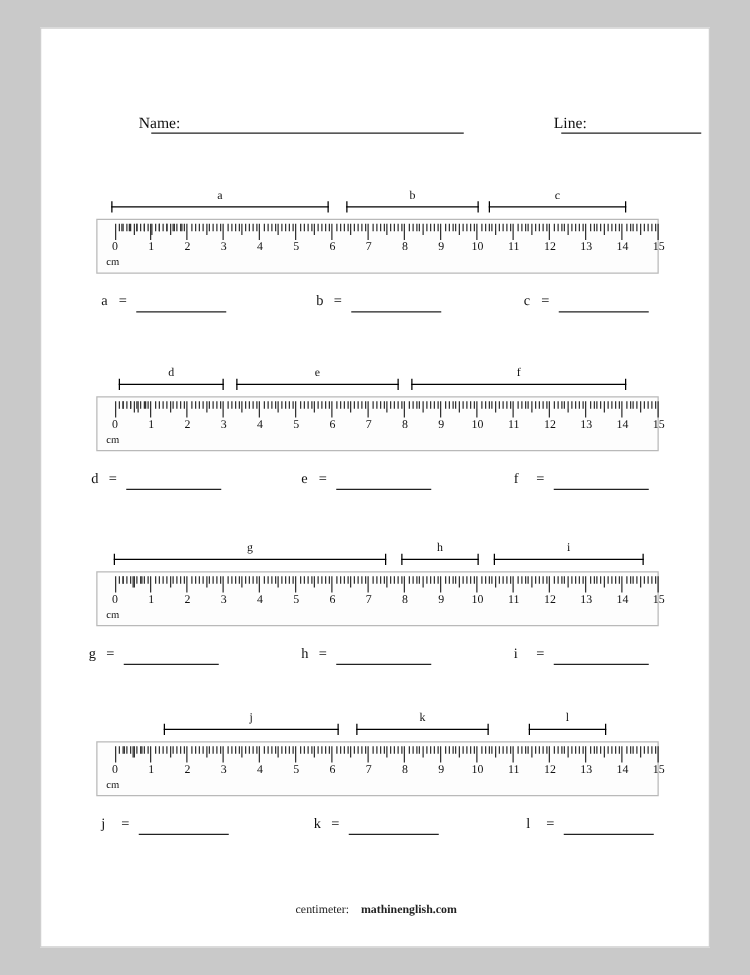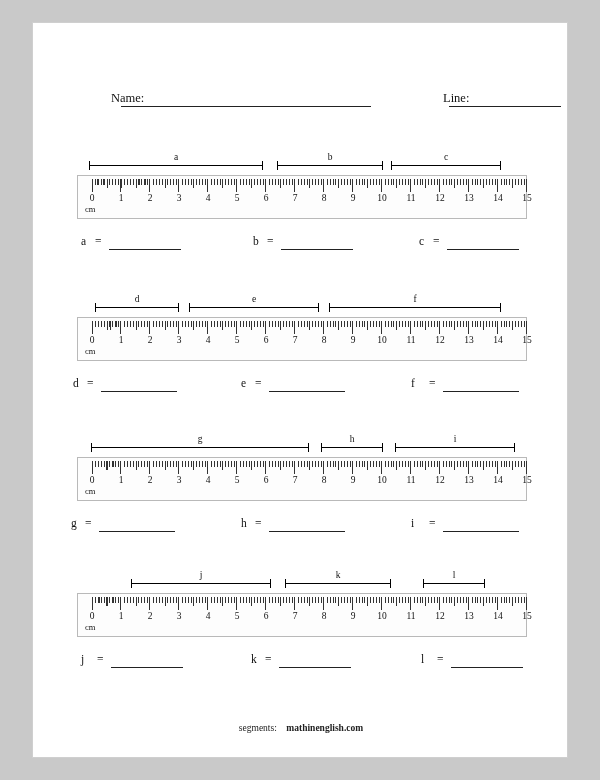--- a/index.html
+++ b/index.html
@@ -993,19 +993,19 @@
         </div>
         <div class="ans" style="left:388px;">
           <span class="k">l</span>
           <span class="eq" style="left:16px;">=</span>
           <span class="blank" style="left:30px;width:72px;"></span>
         </div>
       </div>
     </div>
 
     <div class="copyright">
-      <span>segments:</span>
+      <span>centimeter:</span>
       &nbsp;&nbsp;
       <span class="url">mathinenglish.com</span>
     </div>
 
   </div>
 </div>
 
 </body></html>

